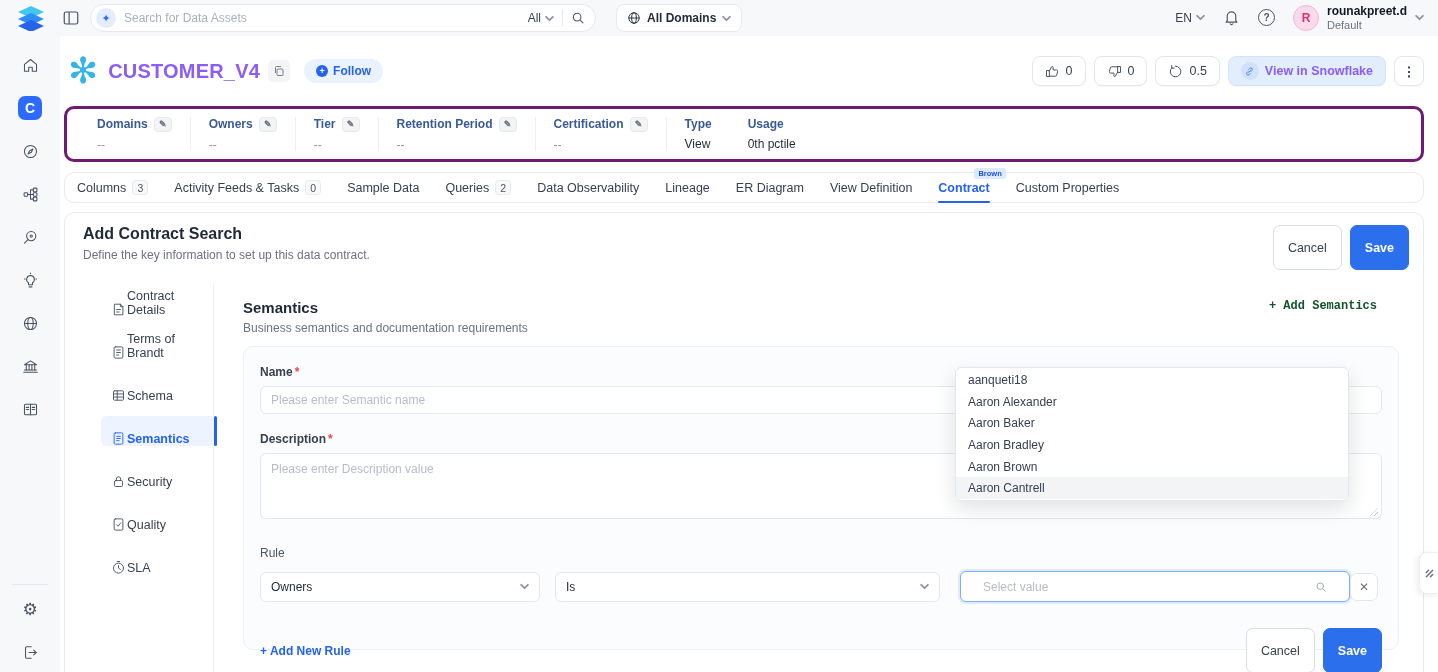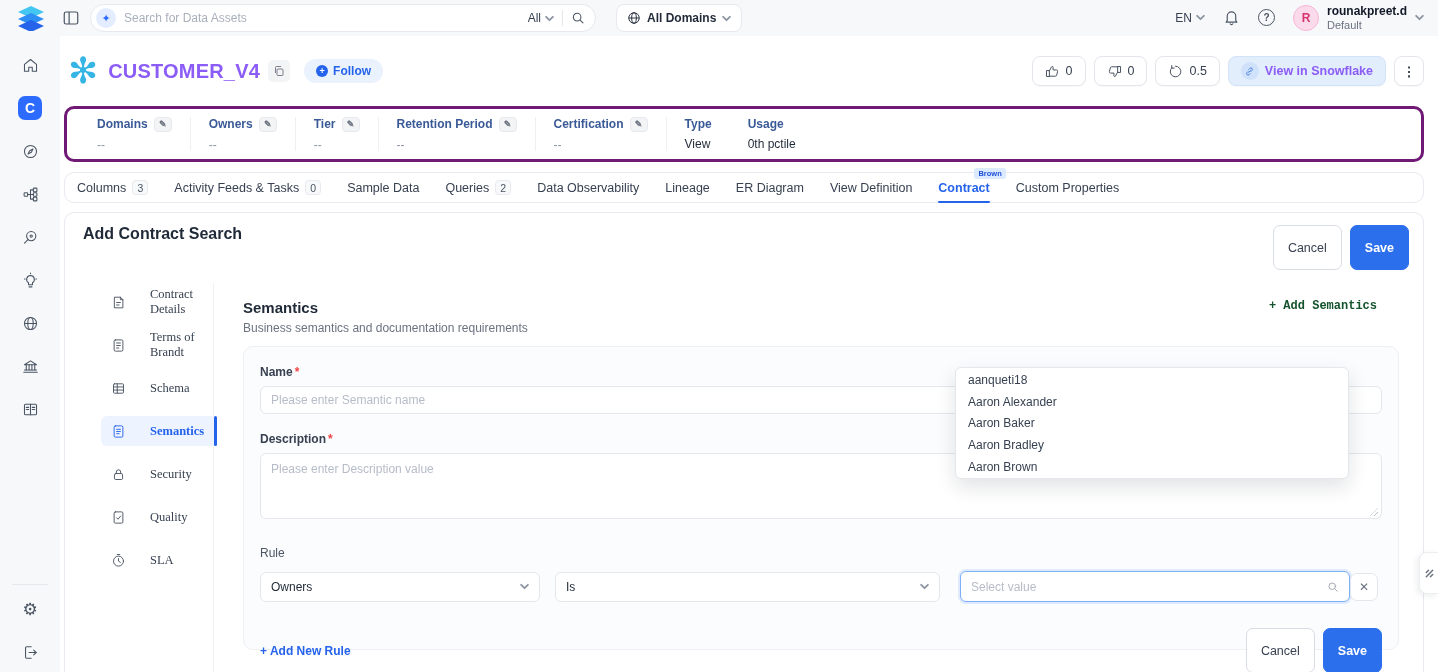--- a/index.html
+++ b/index.html
@@ -67,21 +67,21 @@
 
   .content-card { position:absolute; top:176px; left:4px; width:1360px; height:484px; background:#fff; border:1px solid #e8eaf0; border-radius:10px; }
   .contract-head { position:absolute; top:12px; left:18px; right:14px; display:flex; align-items:flex-start; }
   .ch-title { font-size:16px; font-weight:bold; color:#1f2937; }
   .ch-sub { margin-top:5px; color:#6b7280; }
   .ch-actions { margin-left:auto; display:flex; gap:8px; }
   .btn { height:45px; padding:0 14px; border-radius:7px; border:1px solid #d8dce3; background:#fff; color:#374151; font-size:12.5px; display:flex; align-items:center; justify-content:center; cursor:pointer; }
   .btn.save { background:#2b6fed; border-color:#2b6fed; color:#fff; font-weight:bold; }
 
   .cnav { position:absolute; top:74px; left:36px; width:114px; }
-  .cnav-item { height:30px; margin-bottom:13px; display:flex; align-items:center; gap:24px; color:#374151; font-size:12.5px; cursor:pointer; padding-left:10px; border-radius:6px 0 0 6px;font-family:Liberation Serif, serif; }
+  .cnav-item { height:30px; margin-bottom:13px; display:flex; align-items:flex-end; gap:1px; color:#374151; font-size:12.5px; cursor:pointer; padding-left:10px; border-radius:6px 0 0 6px; }
   .cnav-item svg { width:15px; height:15px; stroke:#4b5563; fill:none; stroke-width:1.5; stroke-linecap:round; stroke-linejoin:round; flex:none; }
   .cnav-item.active { background:#eef4ff; color:#2563eb; font-weight:bold; }
   .cnav-item.active svg { stroke:#2563eb; }
   .cnav-bar { position:absolute; right:-2px; width:3px; height:30px; background:#2563eb; border-radius:2px; }
   .cnav-divider { position:absolute; top:70px; bottom:10px; left:148px; width:1px; background:#eef0f4; }
 
   .sem-head { position:absolute; top:86px; left:178px; right:46px; }
   .sem-title { font-size:15px; font-weight:bold; color:#1f2937; }
   .sem-sub { margin-top:5px; color:#6b7280; }
   .add-sem { position:absolute; top:0; right:0; color:#14532d; font-weight:bold; cursor:default;font-family:Liberation Mono, monospace; }
@@ -95,21 +95,21 @@
   .ta-wrap { position:relative; }
   .ta-wrap::after { content:""; position:absolute; right:4px; bottom:6px; width:8px; height:8px;
     background:repeating-linear-gradient(135deg, transparent 0 2px, #b6bcc8 2px 3px); clip-path:polygon(100% 0, 100% 100%, 0 100%); }
   .gap20 { height:18px; } .gap26 { height:24px; }
   .rule-label { color:#4b5563; margin-bottom:11px; }
   .rule-row { display:flex; align-items:center; }
   .select { height:30px; background:#fff; border:1px solid #e5e7eb; border-radius:6px; display:flex; align-items:center; padding:0 10px; color:#1f2937; cursor:pointer; }
   .select .chev { margin-left:auto; }
   .sel-owners { width:280px; margin-right:15px; }
   .sel-op { width:385px; margin-right:20px; }
-  .val-input { width:390px; height:31px; background:#fff; border:1px solid #7cb1f7; box-shadow:0 0 0 2px rgba(59,130,246,.14); border-radius:6px; display:flex; align-items:center; padding:0 10px; }
+  .val-input { width:390px; height:31px; background:#fff; border:1px solid #7cb1f7; box-shadow:0 0 0 2px rgba(59,130,246,.14); border-radius:6px; display:flex; align-items:center; padding:0 22px; }
   .val-ph { color:#b6bcc8; flex:1; }
   .xbtn { width:28px; height:28px; border:1px solid #e3e6eb; border-radius:7px; background:#fff; color:#6b7280; font-size:12px; display:flex; align-items:center; justify-content:center; cursor:pointer; }
   .form-footer { display:flex; align-items:center; margin-top:26px; }
   .add-rule { color:#2563eb; font-weight:bold; cursor:pointer; }
   .ff-actions { margin-left:auto; display:flex; gap:8px; }
 
   .dropdown { position:absolute; left:895px; top:331px; width:394px; background:#fff; border:1px solid #e5e7eb; border-radius:6px; box-shadow:0 8px 20px rgba(16,24,40,.12); z-index:30; padding:1px 0; }
   .dd-item { height:21.7px; display:flex; align-items:center; padding:0 12px; color:#374151; cursor:pointer; }
   .dd-item.hl { background:#f3f4f6; }
 
@@ -408,20 +408,21 @@
       </div>
     <div class="tab">
         <span>Custom Properties</span>
       </div>
   </div>
 
   <div class="content-card">
     <div class="contract-head">
       <div>
         <div class="ch-title">Add Contract Search</div>
+        <div class="ch-sub">Define the key information to set up this data contract.</div>
       </div>
       <div class="ch-actions">
         <button class="btn">Cancel</button>
         <button class="btn save">Save</button>
       </div>
     </div>
 
     <div class="cnav-divider"></div>
 
     <div class="cnav">
@@ -539,20 +540,21 @@
       </div>
     </div>
   </div>
 
   <div class="dropdown">
     <div class="dd-item">aanqueti18</div>
     <div class="dd-item">Aaron Alexander</div>
     <div class="dd-item">Aaron Baker</div>
     <div class="dd-item">Aaron Bradley</div>
     <div class="dd-item">Aaron Brown</div>
+    <div class="dd-item hl">Aaron Cantrell</div>
   </div>
 
   <div class="edge-handle">
     <svg viewBox="0 0 12 12">
         <line x1="2.5" y1="9.5" x2="9.5" y2="2.5"></line>
         <line x1="2.5" y1="5" x2="5" y2="2.5"></line>
         <line x1="7" y1="9.5" x2="9.5" y2="7"></line>
       </svg>
   </div>
 

